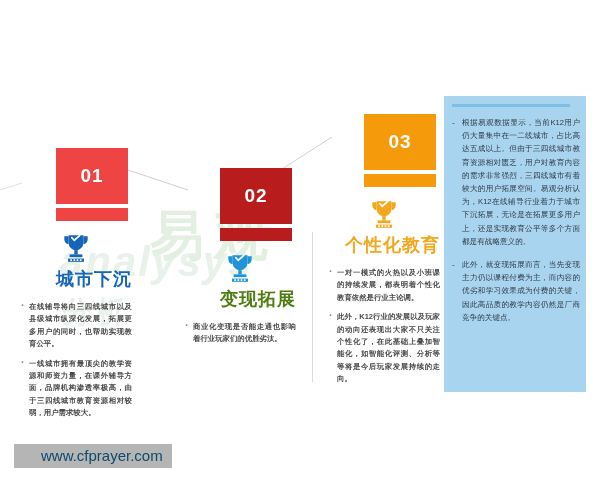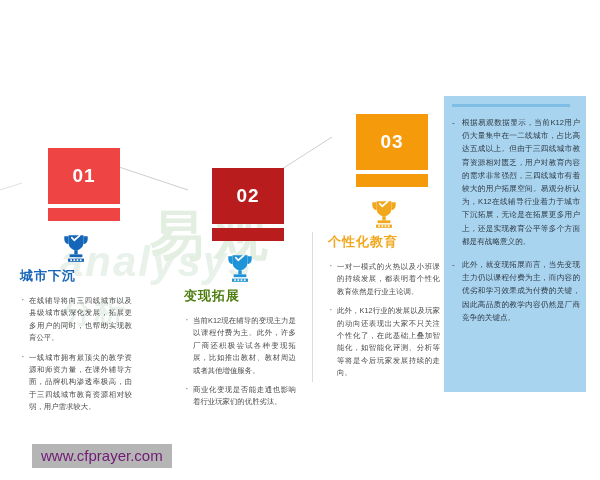--- a/index.html
+++ b/index.html
@@ -14,24 +14,24 @@
 
   
   .wm-tag{
     position:absolute;top:10px;left:452px;
     background:#9d9d9d;color:#ffffff;
     font-size:17px;letter-spacing:.5px;
     padding:4px 10px 5px 10px;
     white-space:nowrap;
   }
   .wm-bottom{
-    position:absolute;left:32px;top:444px;
-    background:#b5b5b5;color:#701a75;
+    position:absolute;left:14px;top:444px;
+    background:#b5b5b5;color:#0c4a6e;
     font-size:15px;
-    padding:3px 9px 4px 9px;
+    padding:3px 9px 4px 27px;
     white-space:nowrap;
   }
   .wm-center{
     position:absolute;left:150px;top:200px;
     color:#e3efe0;font-size:54px;font-weight:bold;
     letter-spacing:10px;
     user-select:none;pointer-events:none;
   }
   .wm-center2{
     position:absolute;left:60px;top:238px;
@@ -52,55 +52,56 @@
   
   .step{position:absolute;}
   .badge{
     width:72px;height:56px;
     display:flex;align-items:center;justify-content:center;
     color:#ffffff;font-size:19px;font-weight:bold;letter-spacing:1px;
   }
   .badge-bar{width:72px;height:13px;margin-top:4px;}
   .trophy{width:34px;height:34px;margin:10px auto 2px auto;display:block;}
   .step-title{
-    text-align:left;font-size:13px;font-weight:bold;
+    text-align:right;font-size:18px;font-weight:bold;
     letter-spacing:1px;white-space:nowrap;
   }
 
   
   .bullets{margin-top:10px;}
   .bullet{
     position:relative;
     padding-left:9px;
     margin-bottom:7px;
     font-size:7.4px;
     line-height:12.4px;
     color:#4a4a4a;
     text-align:justify;
+    font-weight:bold;
   }
   .bullet:before{
     content:"·";
     position:absolute;left:1px;top:-2px;
     font-size:11px;color:#8a8a8a;
   }
 
   
   #col1{left:20px;top:148px;width:112px;}
   #col2{left:184px;top:168px;width:112px;}
   #col3{left:328px;top:114px;width:112px;}
 
   #col1 .badge,#col1 .badge-bar{background:#ef4444;}
   #col1 .step-title{color:#1565b8;}
   #col2 .badge,#col2 .badge-bar{background:#b91c1c;}
   #col2 .step-title{color:#4d7c0f;}
   #col3 .badge,#col3 .badge-bar{background:#f59a0b;}
   #col3 .step-title{color:#f2a81e;}
 
   .col-inner{width:112px;}
-  .badge-wrap{margin-left:28px;}
+  .badge-wrap{margin-left:36px;}
 
   
   .divider{
     position:absolute;left:312px;top:232px;
     width:1px;height:150px;background:#dcdcdc;
   }
 
   
   .right-panel{
     position:absolute;left:444px;top:96px;
@@ -181,21 +182,20 @@
         <rect x="14.4" y="18" width="3.2" height="4" fill="#1e93d8"></rect>
         <rect x="10" y="22" width="12" height="2.6" fill="#1e93d8"></rect>
         <rect x="8.5" y="26" width="15" height="3" fill="#1e93d8"></rect>
         <rect x="10.6" y="26.6" width="1.6" height="1.6" fill="#ffffff"></rect>
         <rect x="13.6" y="26.6" width="1.6" height="1.6" fill="#ffffff"></rect>
         <rect x="16.6" y="26.6" width="1.6" height="1.6" fill="#ffffff"></rect>
         <rect x="19.6" y="26.6" width="1.6" height="1.6" fill="#ffffff"></rect>
       </svg>
       <div class="step-title">变现拓展</div>
       <div class="bullets">
-        <div class="bullet">当前K12现在辅导的变现主力是以课程付费为主。此外，许多厂商还积极尝试各种变现拓展，比如推出教材、教材周边或者其他增值服务。</div>
         <div class="bullet">商业化变现是否能走通也影响着行业玩家们的优胜劣汰。</div>
       </div>
     </div>
   </div>
 
   <div class="step" id="col3">
     <div class="col-inner">
       <div class="badge-wrap">
         <div class="badge">03</div>
         <div class="badge-bar"></div>

